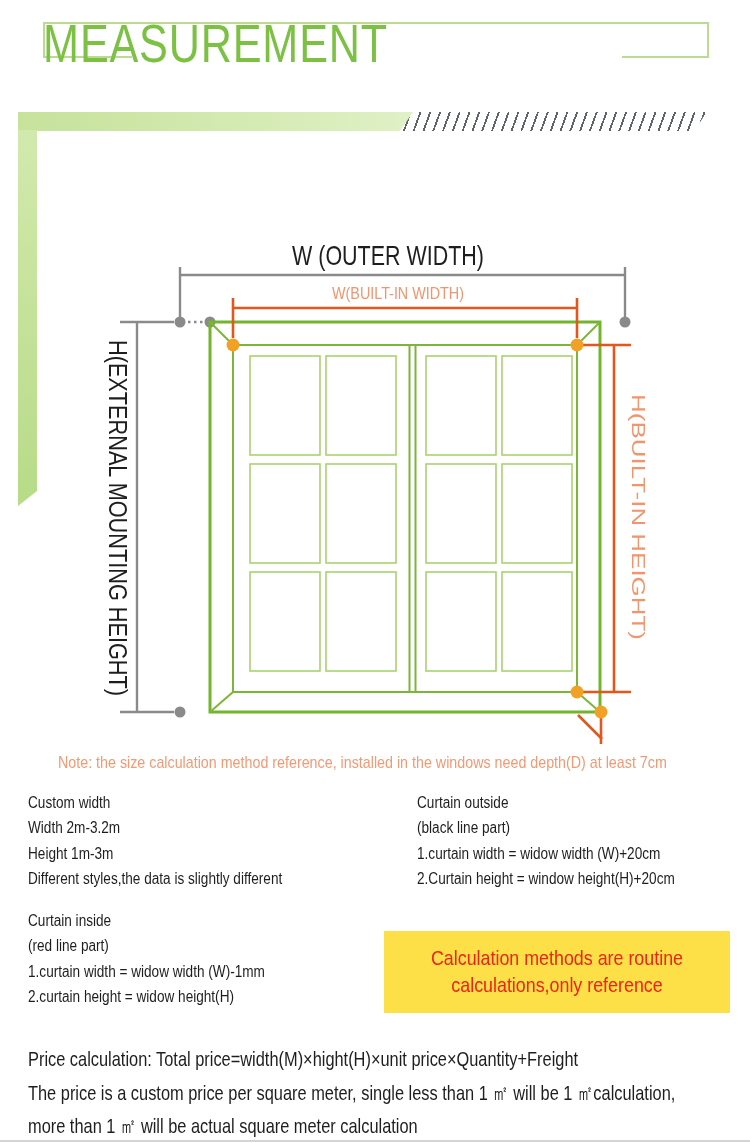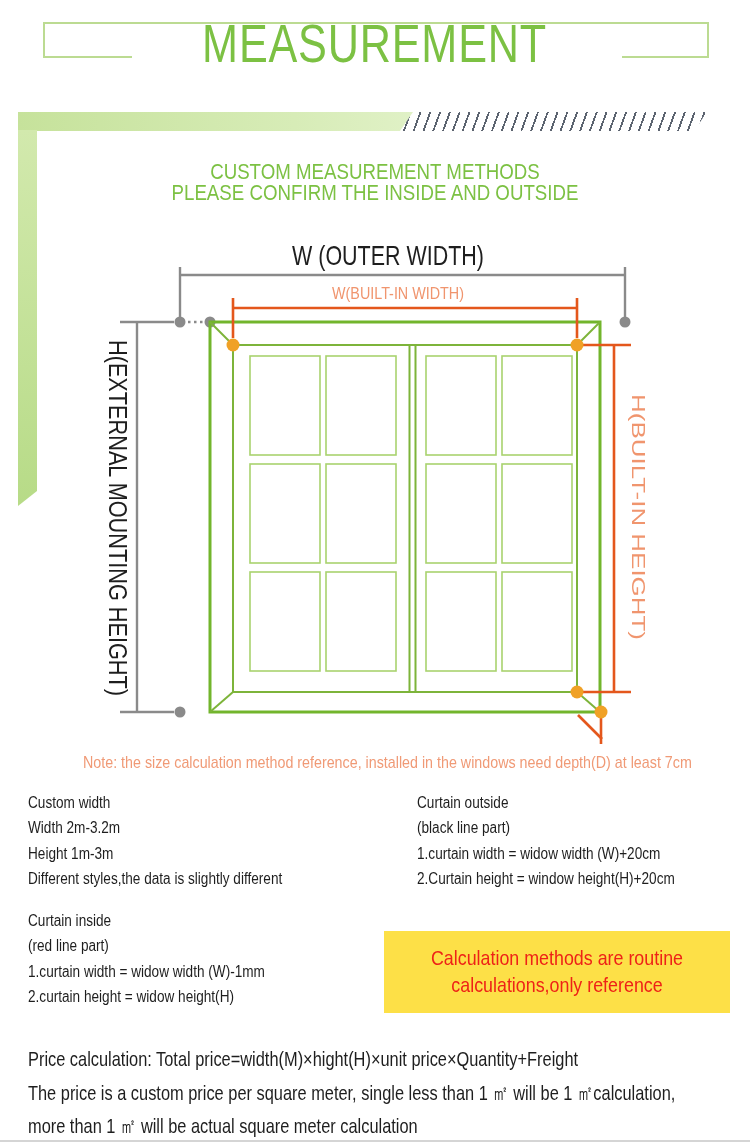--- a/index.html
+++ b/index.html
@@ -2,21 +2,21 @@
 <html><head>
 <meta charset="utf-8">
 <style>
   html,body{margin:0;padding:0;background:#fff;}
   .page{
     position:relative;width:750px;height:1143px;margin:0 auto;background:#ffffff;
     font-family:"Liberation Sans","DejaVu Sans",sans-serif;color:#1e1e1e;overflow:hidden;
   }
   .abs{position:absolute;}
   
-  .title-wrap{left:0;top:15px;width:750px;text-align:center;line-height:56px;}
+  .title-wrap{left:0;top:15px;width:750px;text-align:left;line-height:56px;}
   .title-text{display:inline-block;font-size:54px;color:#7cc143;letter-spacing:1px;
     transform:scaleX(0.80);transform-origin:50% 50%;white-space:nowrap;}
   
   .band-h{left:18px;top:112px;width:395px;height:19px;
     background:linear-gradient(to right,#c6e29b,#d7ecb7 70%,#e0f1c6);
     clip-path:polygon(0 0,100% 0,calc(100% - 13px) 100%,0 100%);}
   .band-v{left:18px;top:130px;width:19px;height:376px;
     background:linear-gradient(to bottom,#d2e9ad,#b7db87);
     clip-path:polygon(0 0,100% 0,100% calc(100% - 15px),0 100%);}
   .hatch{left:400px;top:112px;width:307px;height:19px;
@@ -31,21 +31,21 @@
   .st-gray-dot{stroke:#8a8a8a;stroke-width:2.4;fill:none;stroke-dasharray:2.5 3.5;}
   .f-gray{fill:#8a8a8a;}
   .st-green3{stroke:#72b52c;stroke-width:3;fill:none;}
   .st-green2{stroke:#7db43a;stroke-width:2;fill:none;}
   .st-pane{stroke:#a9d36e;stroke-width:1.6;fill:none;}
   .st-orange{stroke:#e4571c;stroke-width:2.6;fill:none;}
   .f-orange{fill:#f0a126;}
   .t-black{fill:#1e1e1e;}
   .t-salmon{fill:#f0956e;}
   
-  .note-line{left:0;top:753px;width:750px;text-align:right;color:#f09a76;font-size:17px;}
+  .note-line{left:0;top:753px;width:750px;text-align:left;color:#f09a76;font-size:17px;}
   .note-line .inner{display:inline-block;transform:scaleX(0.84);transform-origin:50% 0;white-space:nowrap;}
   
   .tblock{font-size:16px;line-height:25.3px;color:#1e1e1e;
     transform:scaleX(0.85);transform-origin:0 0;white-space:nowrap;}
   .blk-custom{left:28px;top:790px;}
   .blk-outside{left:417px;top:790px;}
   .blk-inside{left:28px;top:908px;}
   
   .calc-box{left:384px;top:931px;width:346px;height:82px;background:#fde047;}
   .calc-text{padding-top:13px;text-align:center;color:#ee2217;font-size:21px;line-height:27px;
@@ -65,24 +65,20 @@
     <path d="M90,36 L2,36 L2,2 L666,2 L666,36 L580,36" fill="none" stroke="#bcdb92" stroke-width="2"></path>
   </svg>
   <div class="abs title-wrap">
     <span class="title-text">MEASUREMENT</span>
   </div>
 
   <div class="abs band-h"></div>
   <div class="abs band-v"></div>
   <div class="abs hatch"></div>
 
-  <div class="abs sec-header">
-    <div class="hline">CUSTOM MEASUREMENT METHODS</div>
-    <div class="hline">PLEASE CONFIRM THE INSIDE AND OUTSIDE</div>
-  </div>
 
   <svg class="abs diagram" width="750" height="540" viewBox="0 0 750 540">
 
     <g>
       <text class="t-black" x="388" y="30" text-anchor="middle" font-size="28" textLength="192" lengthAdjust="spacingAndGlyphs">W (OUTER WIDTH)</text>
       <line class="st-gray" x1="180" y1="40" x2="625" y2="40"></line>
       <line class="st-gray" x1="180" y1="32" x2="180" y2="86"></line>
       <line class="st-gray" x1="625" y1="32" x2="625" y2="86"></line>
       <circle class="f-gray" cx="180" cy="87" r="5.5"></circle>
       <circle class="f-gray" cx="625" cy="87" r="5.5"></circle>

